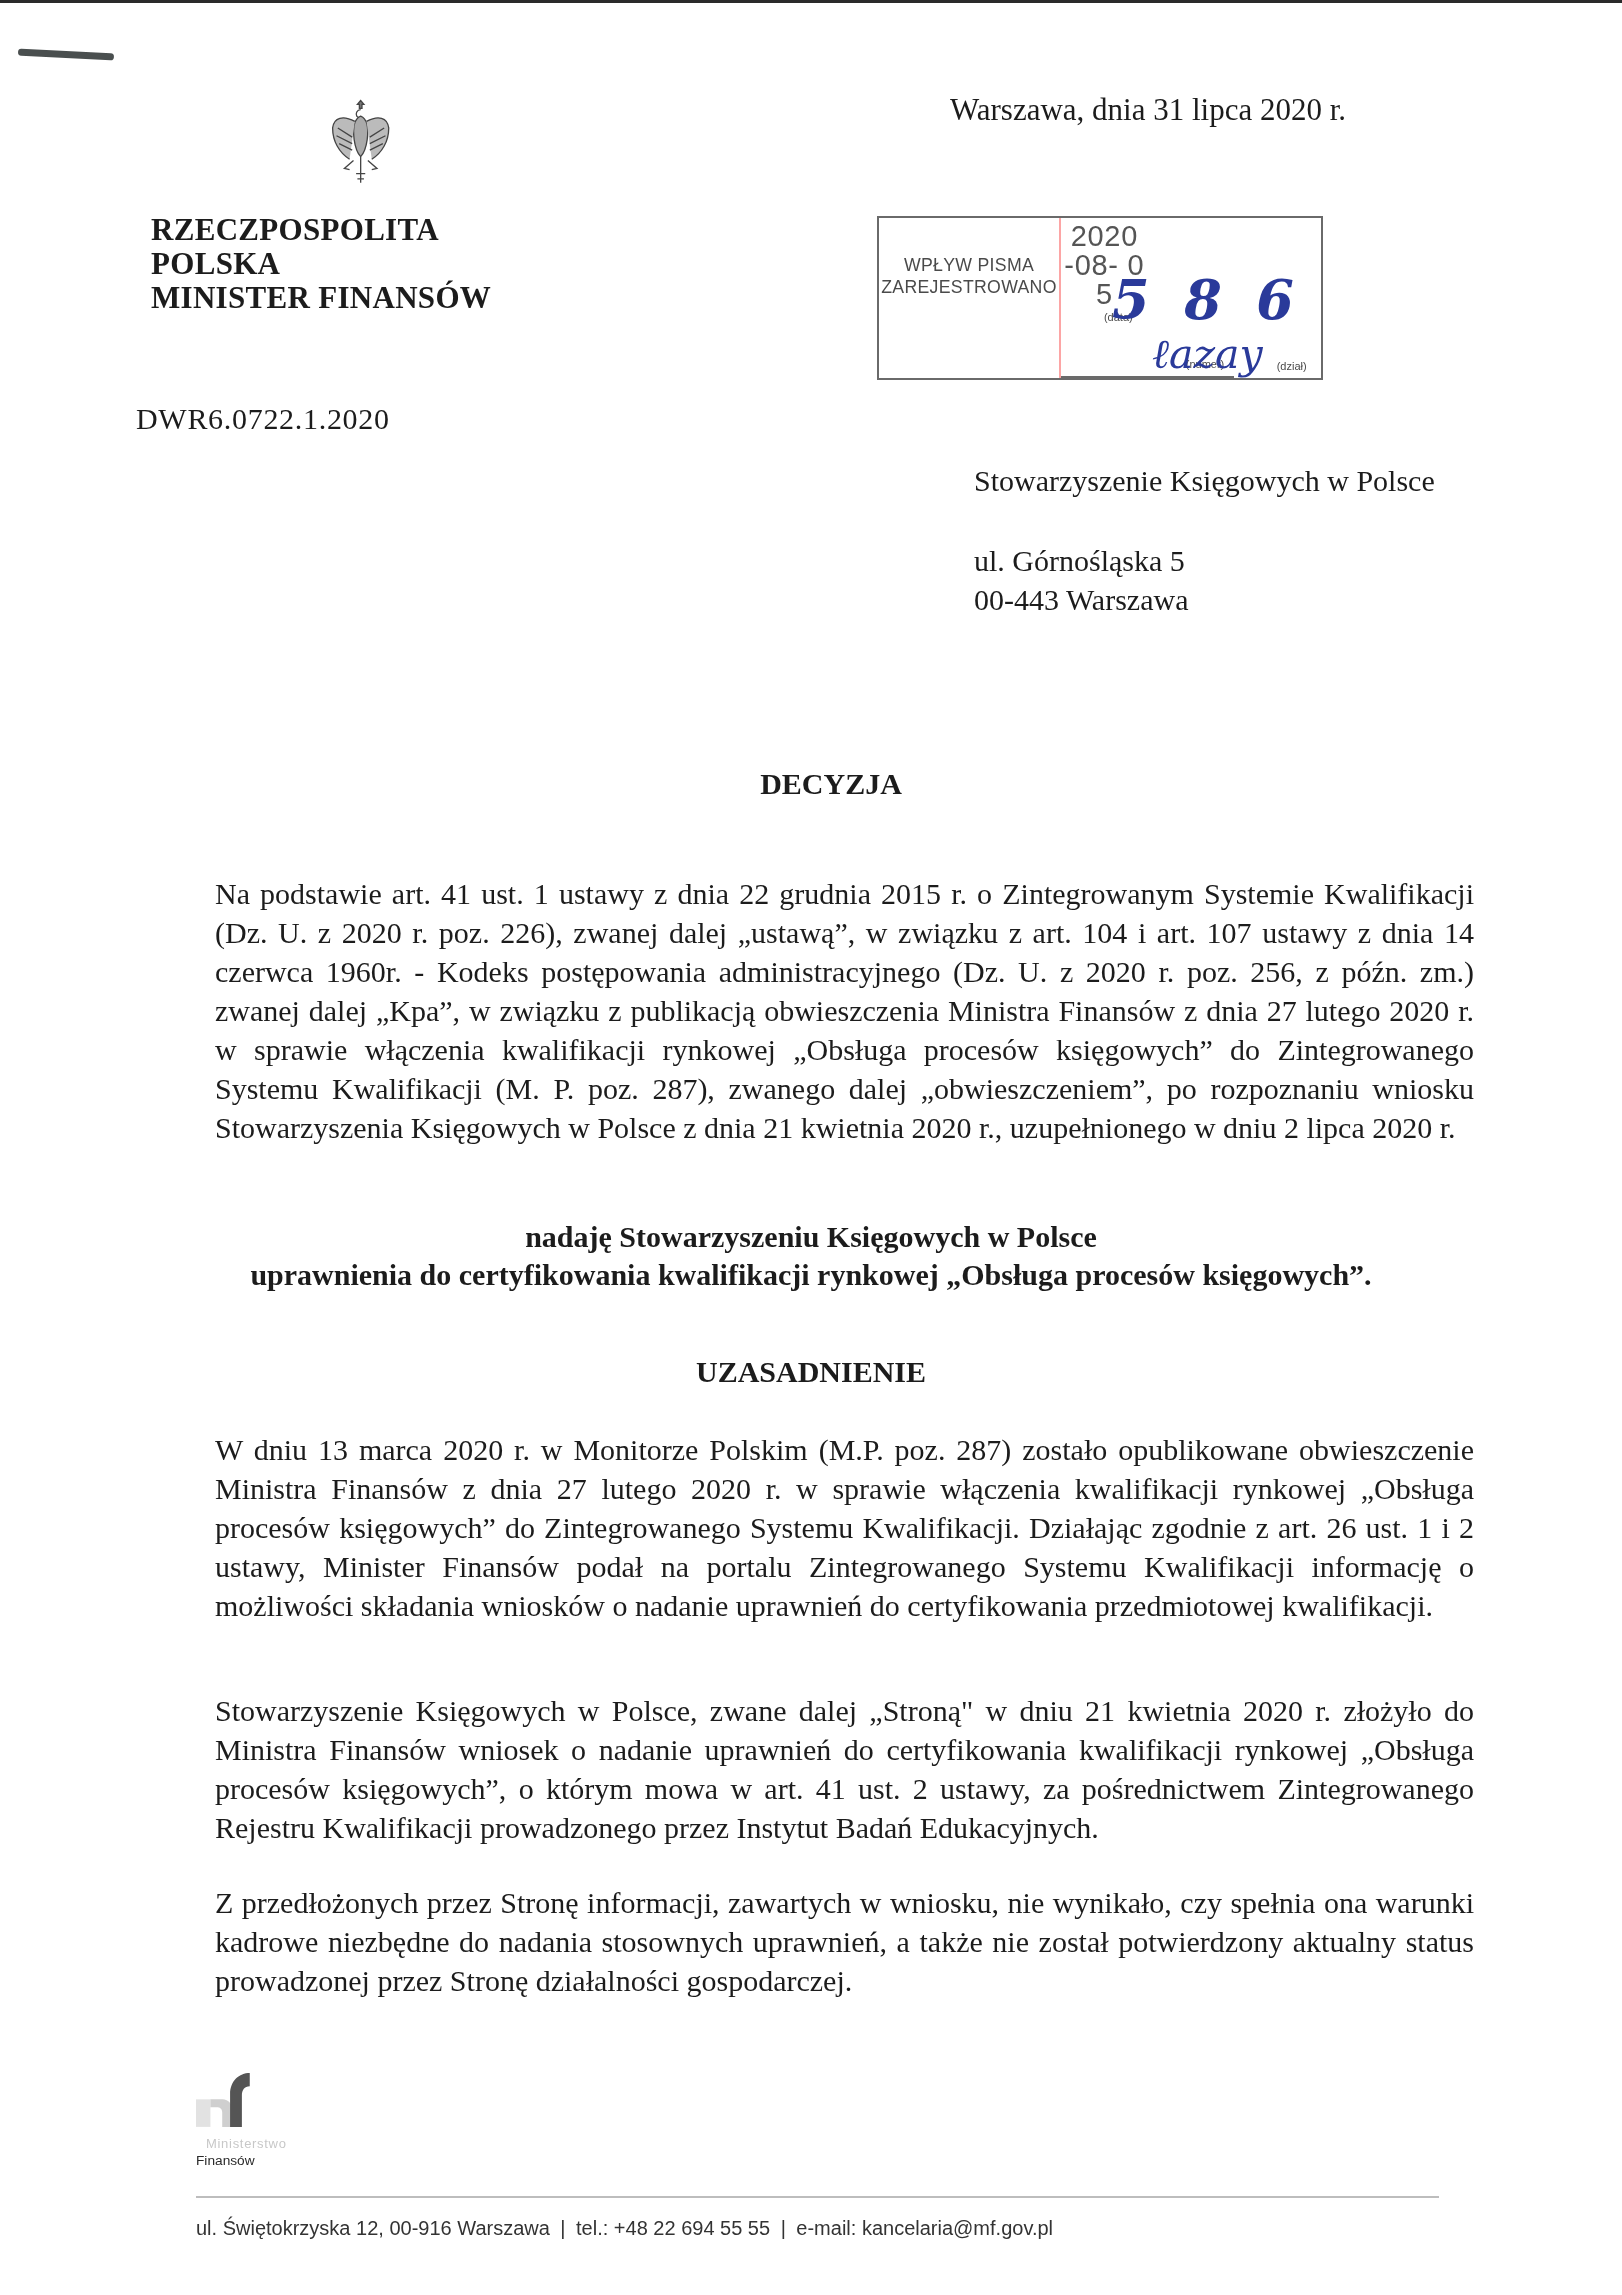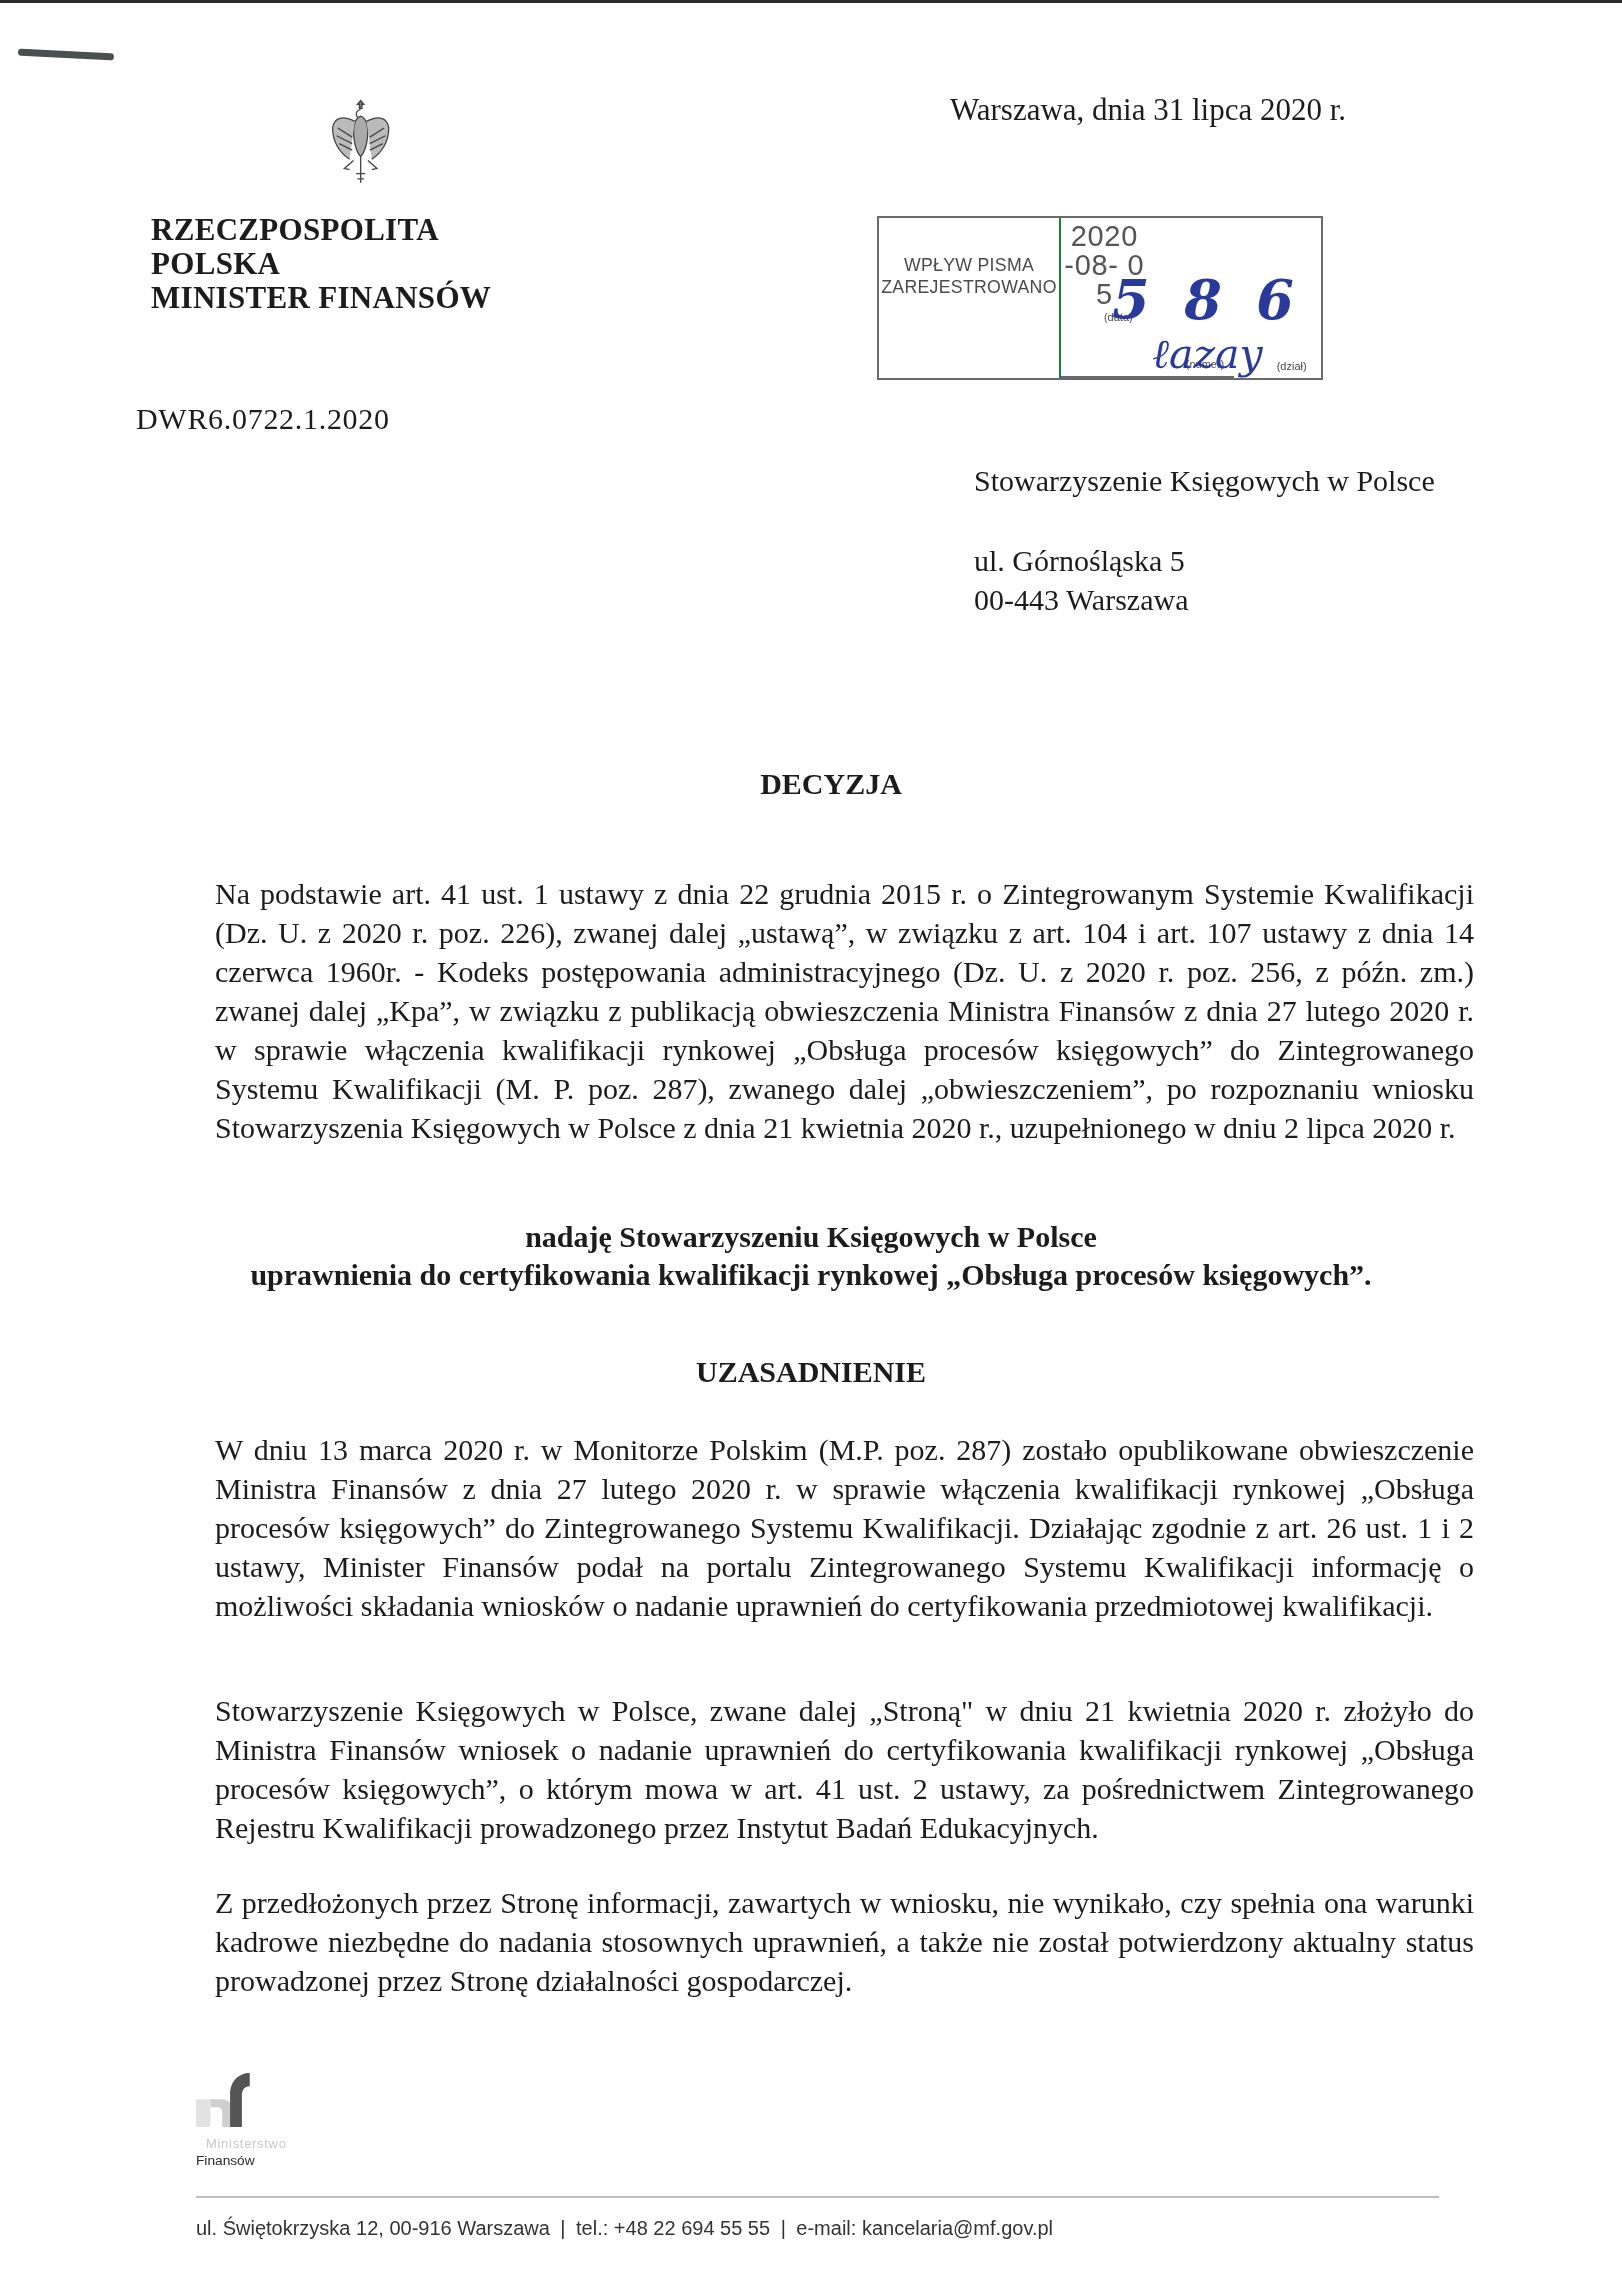--- a/index.html
+++ b/index.html
@@ -6,21 +6,21 @@
   body { width: 1622px; height: 2295px; position: relative; overflow: hidden; font-family: "Liberation Serif", "DejaVu Serif", serif; color: #1c1c1c; }
   .scan-edge { position: absolute; left: 0; top: 0; width: 1622px; height: 3.3px; background: #2a2a2a; }
   .pen-mark { position: absolute; left: 18.3px; top: 51px; width: 96px; height: 6.5px; background: #4a4f4f; border-radius: 3.3px; transform: rotate(3deg); }
 
   .eagle { position: absolute; left: 330px; top: 95px; width: 62px; height: 92px; }
   .header-title { position: absolute; left: 151px; top: 213px; width: 353px; font-weight: bold; font-size: 31px; line-height: 34px; letter-spacing: 0.3px; }
   .doc-ref { position: absolute; left: 136px; top: 402px; font-size: 30px; letter-spacing: 0.7px; }
   .date-line { position: absolute; left: 950px; top: 92px; font-size: 31px; }
 
   .stamp { position: absolute; left: 877px; top: 216px; width: 442px; height: 160px; border: 2px solid #6a6a6a; display: flex; font-family: "Liberation Sans", "DejaVu Sans", sans-serif; color: #4a4a4a; }
-  .stamp-left { width: 180px; border-right: 2px solid #15803d; padding-top: 36px; text-align: center; font-size: 17.7px; line-height: 22px; letter-spacing: 0.3px; }
+  .stamp-left { width: 180px; border-right: 2px solid #fca5a5; padding-top: 36px; text-align: center; font-size: 17.7px; line-height: 22px; letter-spacing: 0.3px; }
   .stamp-right { flex: 1; display: flex; flex-direction: row; }
   .stamp-cell { flex: 1; position: relative; border-bottom: 2px solid #6a6a6a; text-align: center; }
   .stamp-cell:last-child { border-bottom: none; }
   .stamp-date { font-size: 29px; line-height: 29px; padding-top: 3.9px; letter-spacing: 0.7px; color: #555; }
   .stamp-caption { font-size: 11px; line-height: 17px; padding-left: 28px; }
   .stamp-cell .stamp-caption.bottom { position: absolute; left: 0; right: 0; bottom: 2.6px; }
   .handwriting { position: absolute; color: #2a3a9a; font-family: "DejaVu Serif", serif; font-style: italic; }
   .hw-num { left: 1112px; top: 268px; font-size: 54px; letter-spacing: 7.9px; font-weight: bold; }
   .hw-sign { left: 1152px; top: 330px; font-size: 41px; }
 

